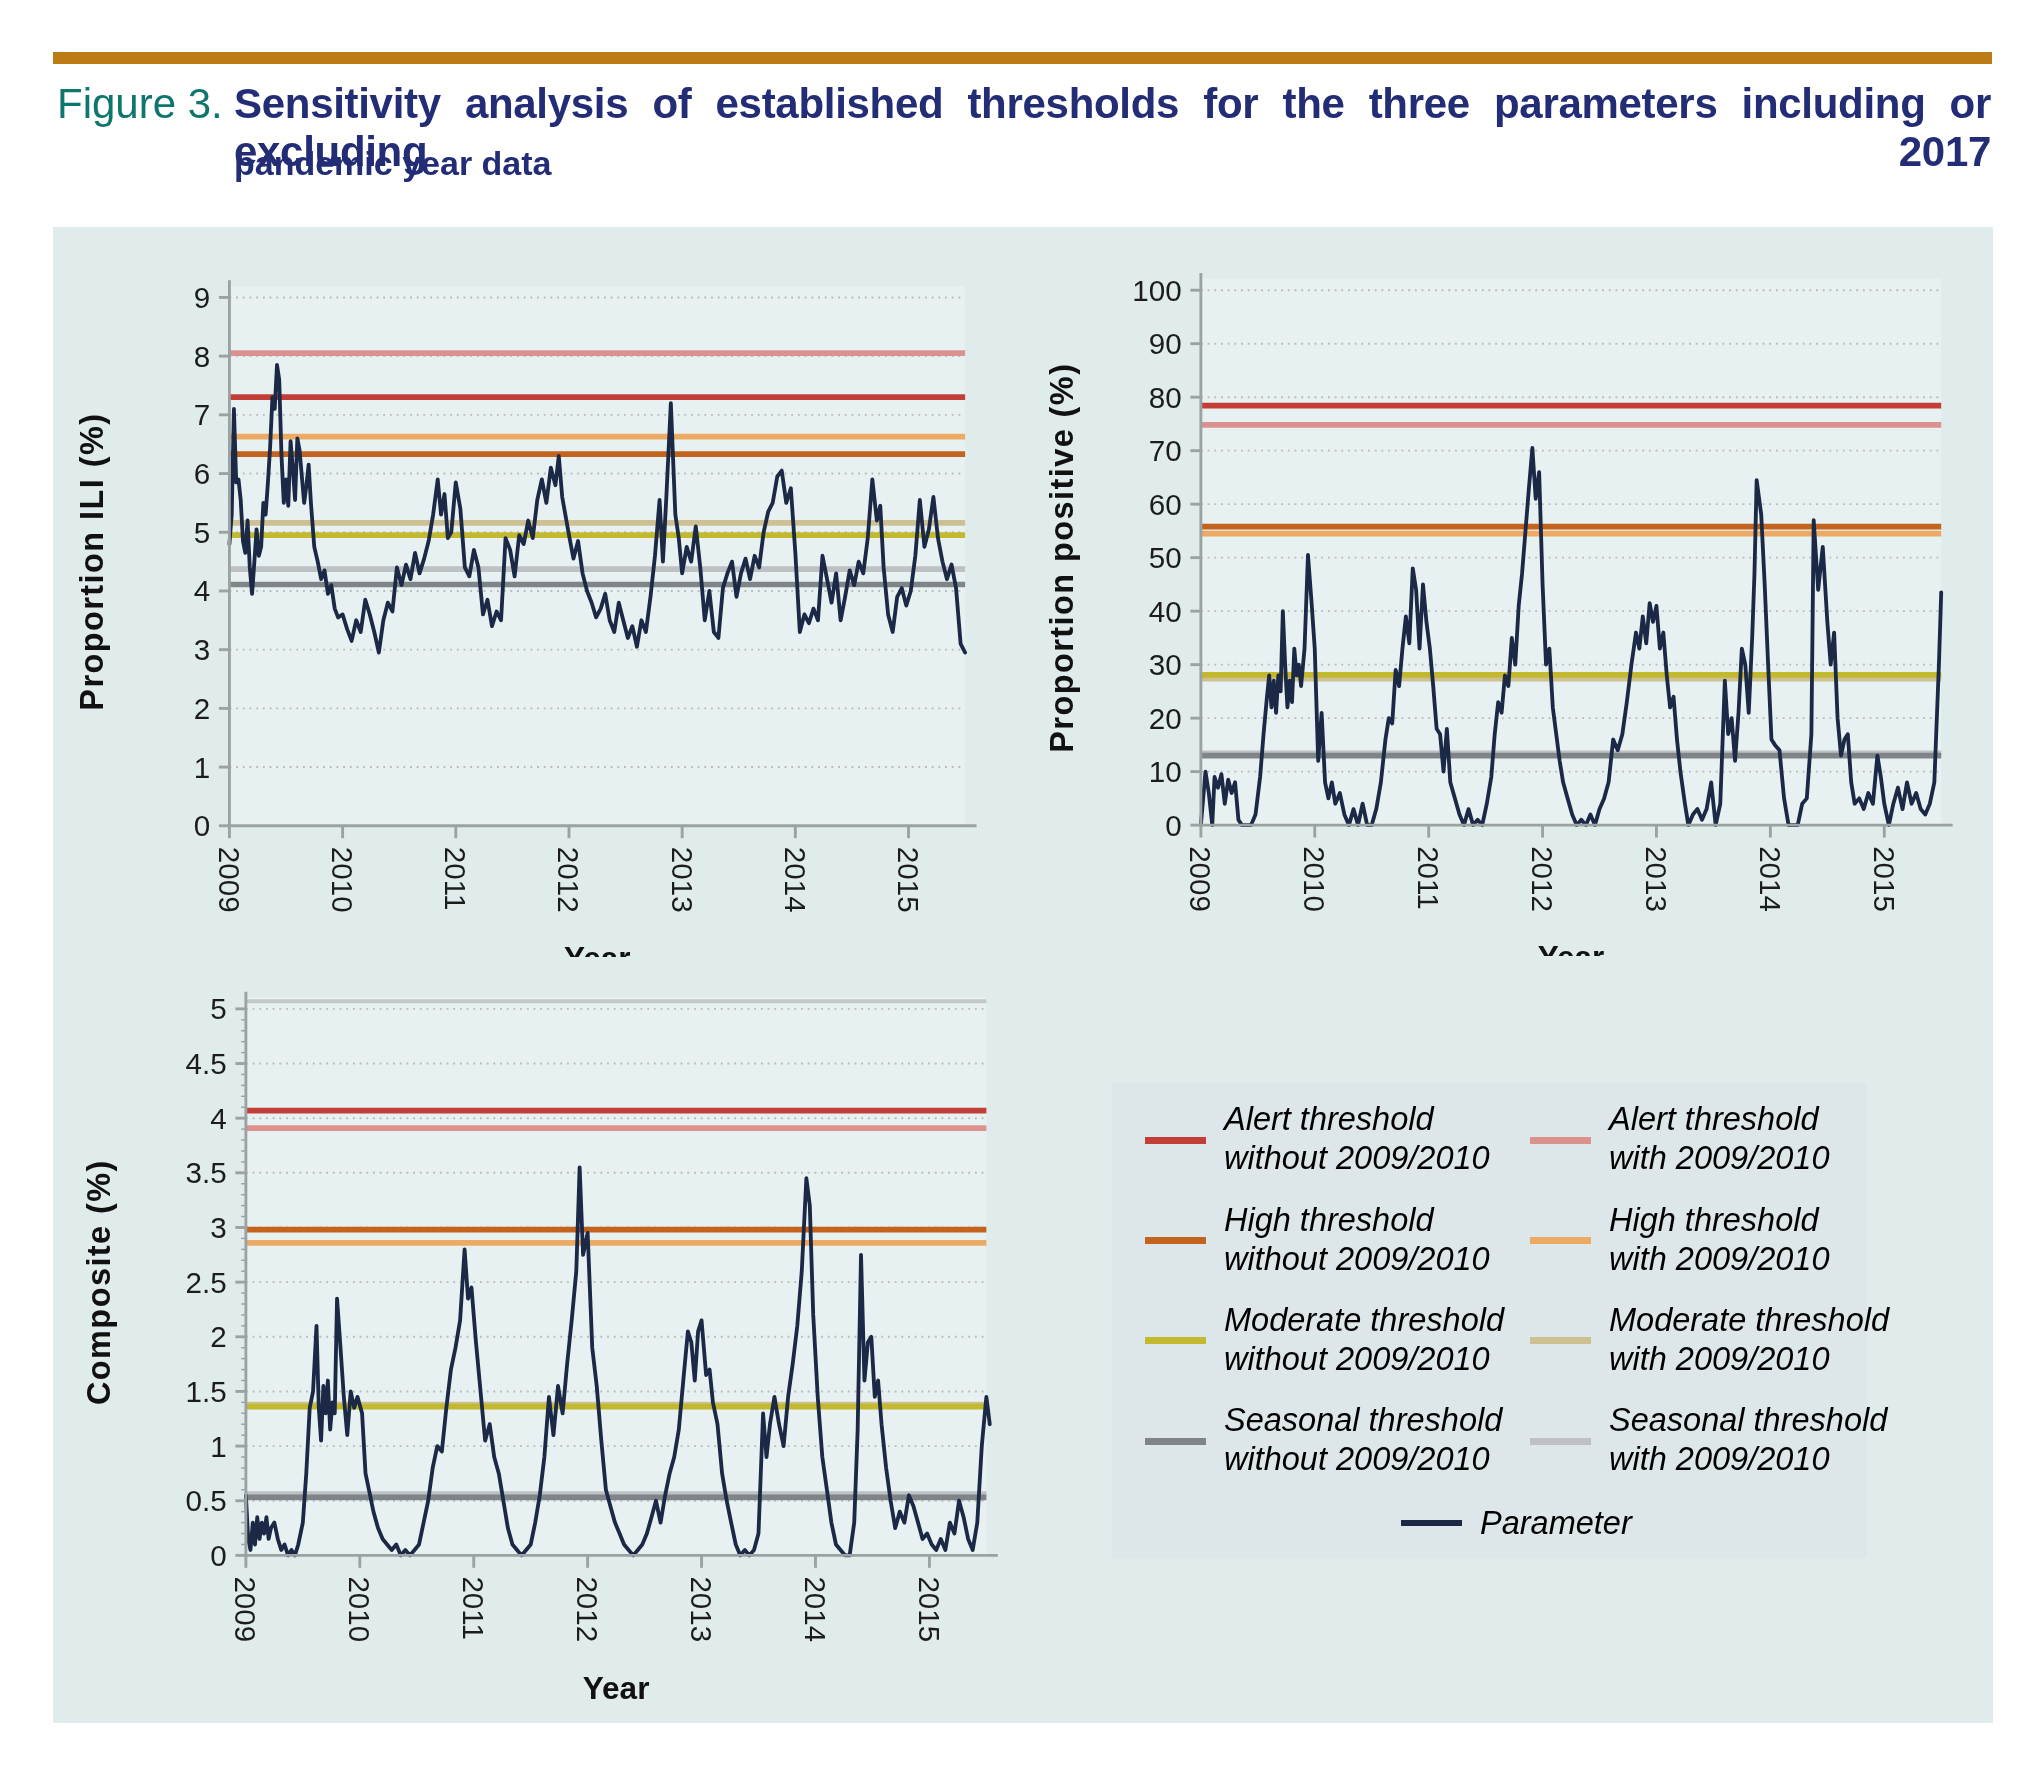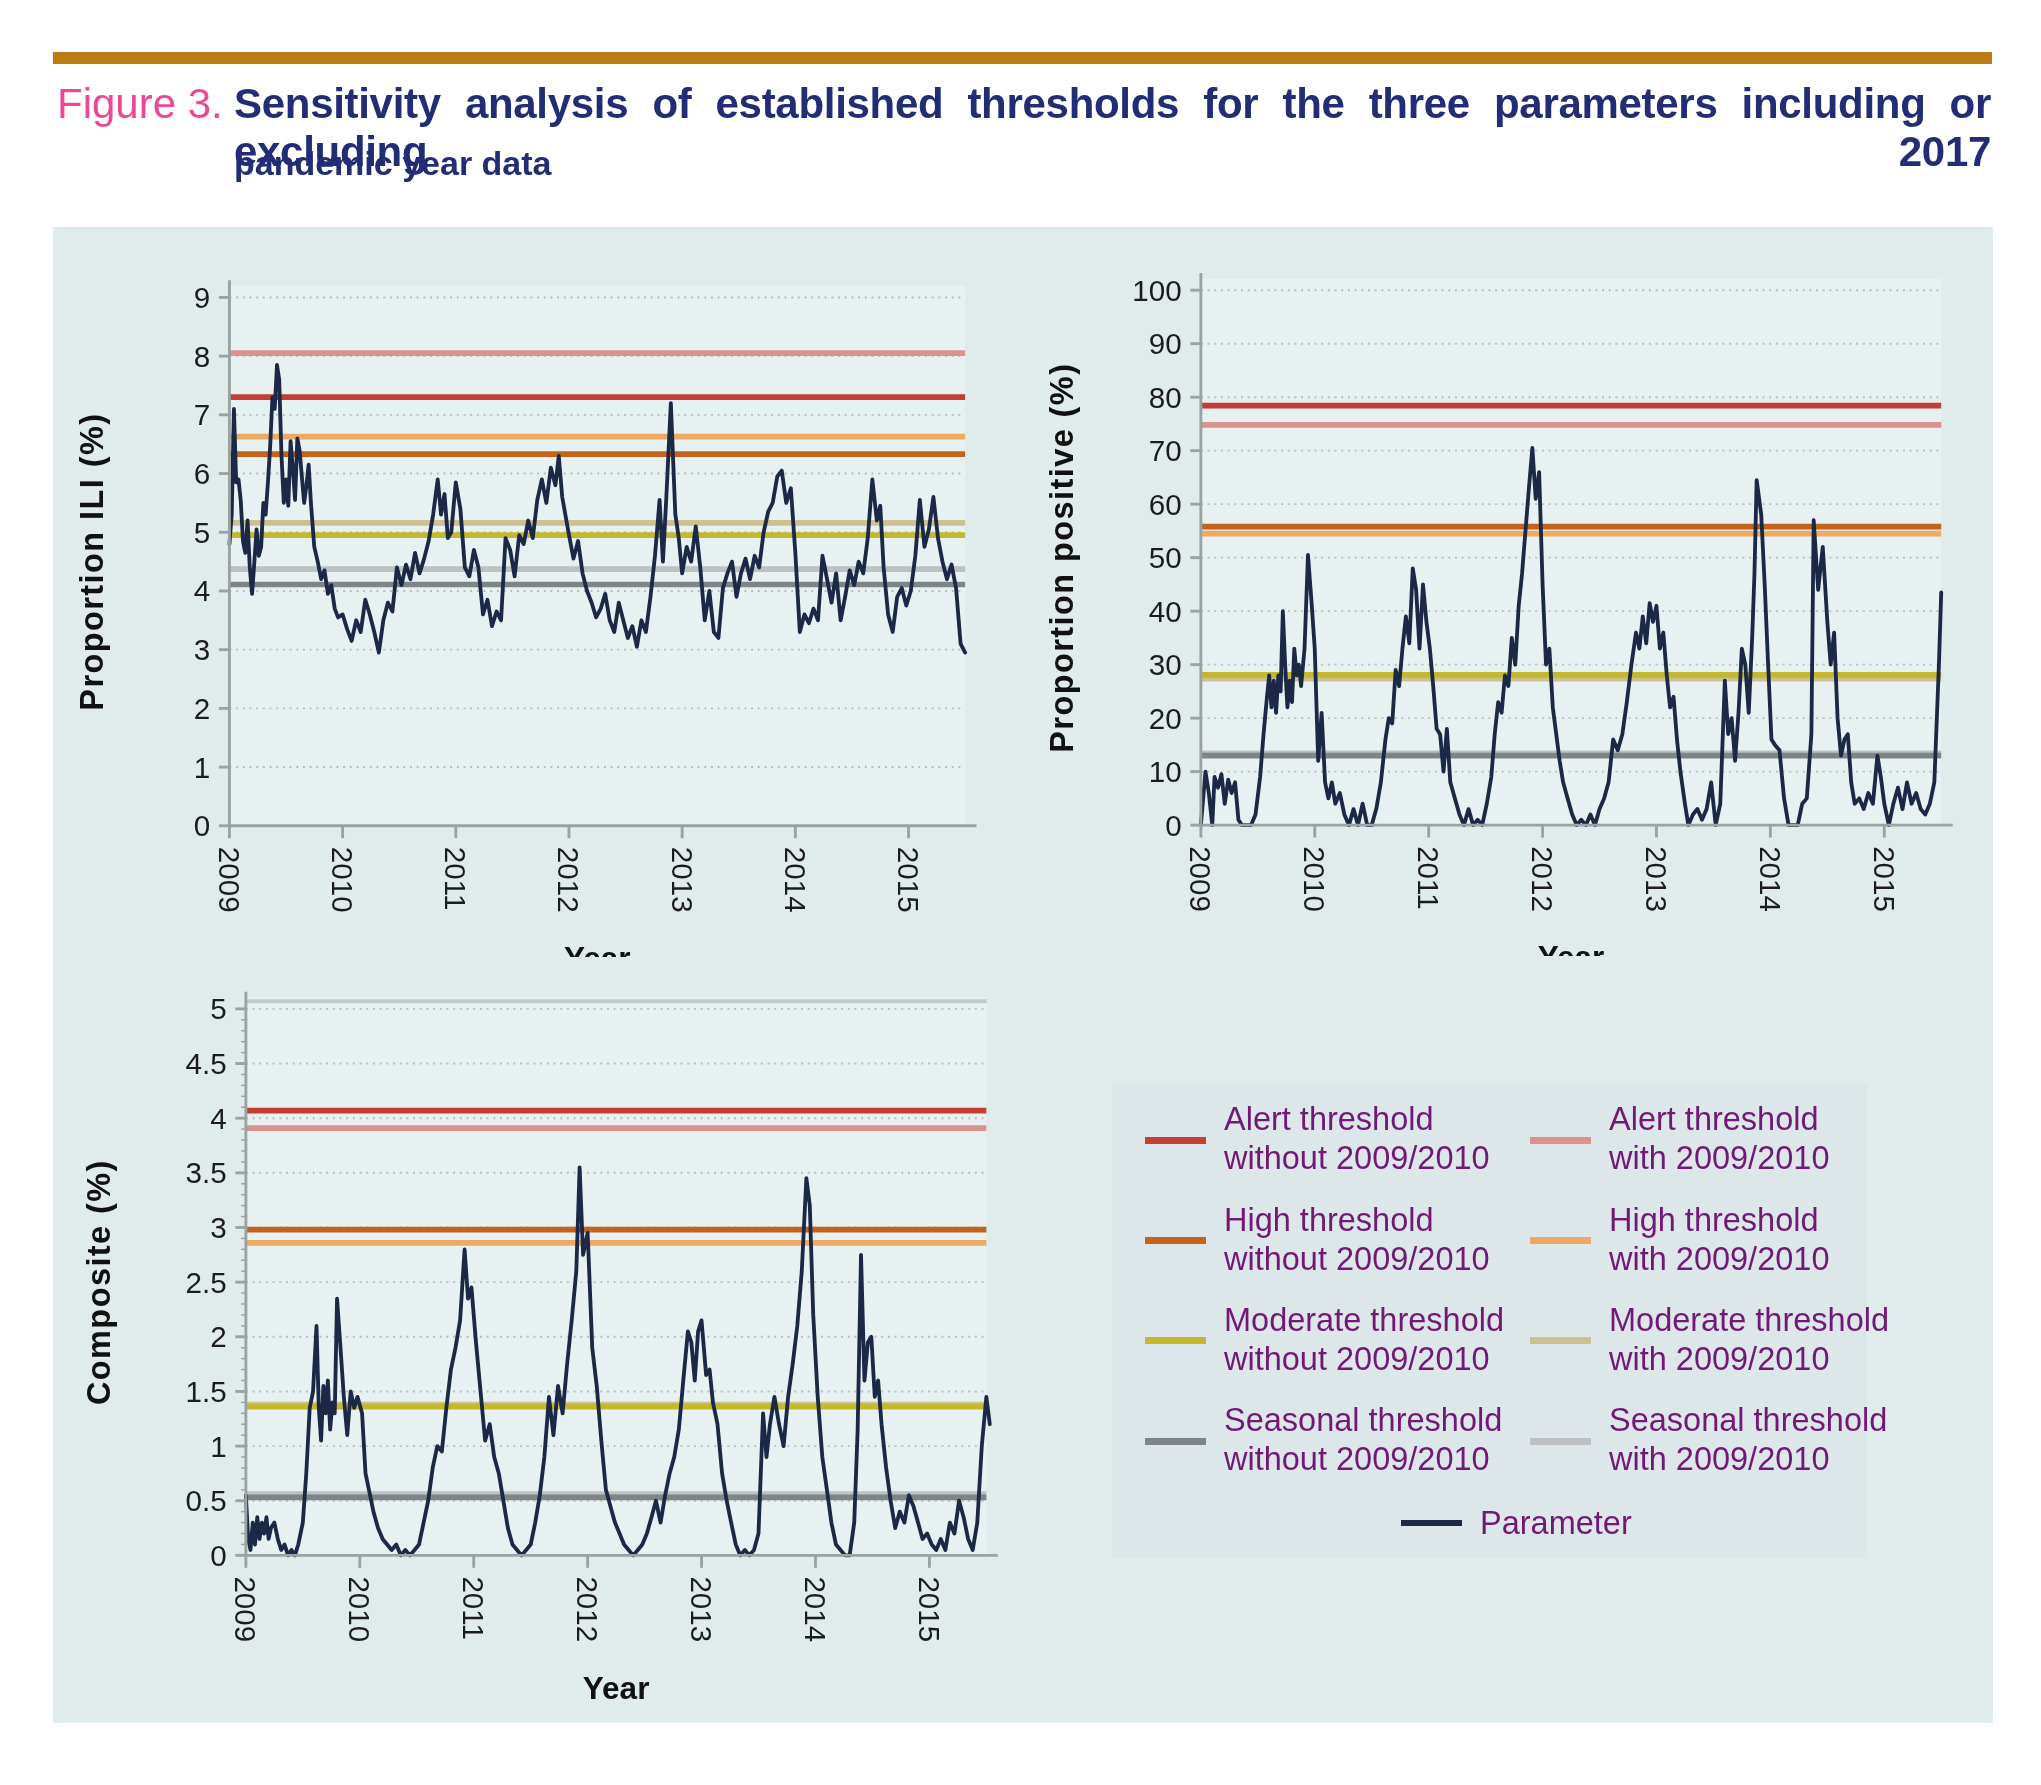--- a/index.html
+++ b/index.html
@@ -1,27 +1,27 @@
 <!DOCTYPE html>
 <html><head>
 <meta charset="utf-8">
 <style>
   html,body{margin:0;padding:0;background:#ffffff;}
   body{width:2042px;height:1786px;position:relative;font-family:"Liberation Sans",sans-serif;}
   .top-rule{position:absolute;left:53px;top:52px;width:1939px;height:11.5px;background:#bd7b15;}
   .fig-head{position:absolute;left:57px;top:80px;width:1935px;}
-  .fig-label{position:absolute;left:0;top:0;font-size:42px;color:#ec4899;}
+  .fig-label{position:absolute;left:0;top:0;font-size:42px;color:#0f766e;}
   .fig-title1{position:absolute;left:177px;top:0;width:1757px;font-size:42px;font-weight:bold;color:#232d76;text-align:justify;text-align-last:justify;letter-spacing:-0.3px;}
   .fig-title2{position:absolute;left:177px;top:64px;font-size:34px;font-weight:bold;color:#232d76;}
   .panel{position:absolute;left:53px;top:227px;width:1940px;height:1496px;background:#e0ebec;}
   .chart-svg{position:absolute;}
   .legend-box{position:absolute;left:1059px;top:856px;width:755px;height:475px;background:#dde7e9;}
   .lg-item{position:absolute;}
   .lg-swatch{position:absolute;width:61px;height:6.7px;}
-  .lg-text{position:absolute;font-size:32.5px;line-height:39px;color:#701a75;white-space:nowrap;}
+  .lg-text{position:absolute;font-size:32.5px;line-height:39px;color:#000000;white-space:nowrap;font-style:italic;}
   svg text{font-family:"Liberation Sans",sans-serif;}
   .tick-label{font-size:31px;fill:#1c1c1c;}
   .axis-title{font-size:34px;font-weight:bold;fill:#111;letter-spacing:1.5px;}
   .x-title{font-size:33px;font-weight:bold;fill:#111;}
 </style>
 </head>
 <body>
 
 <div class="top-rule"></div>
 

